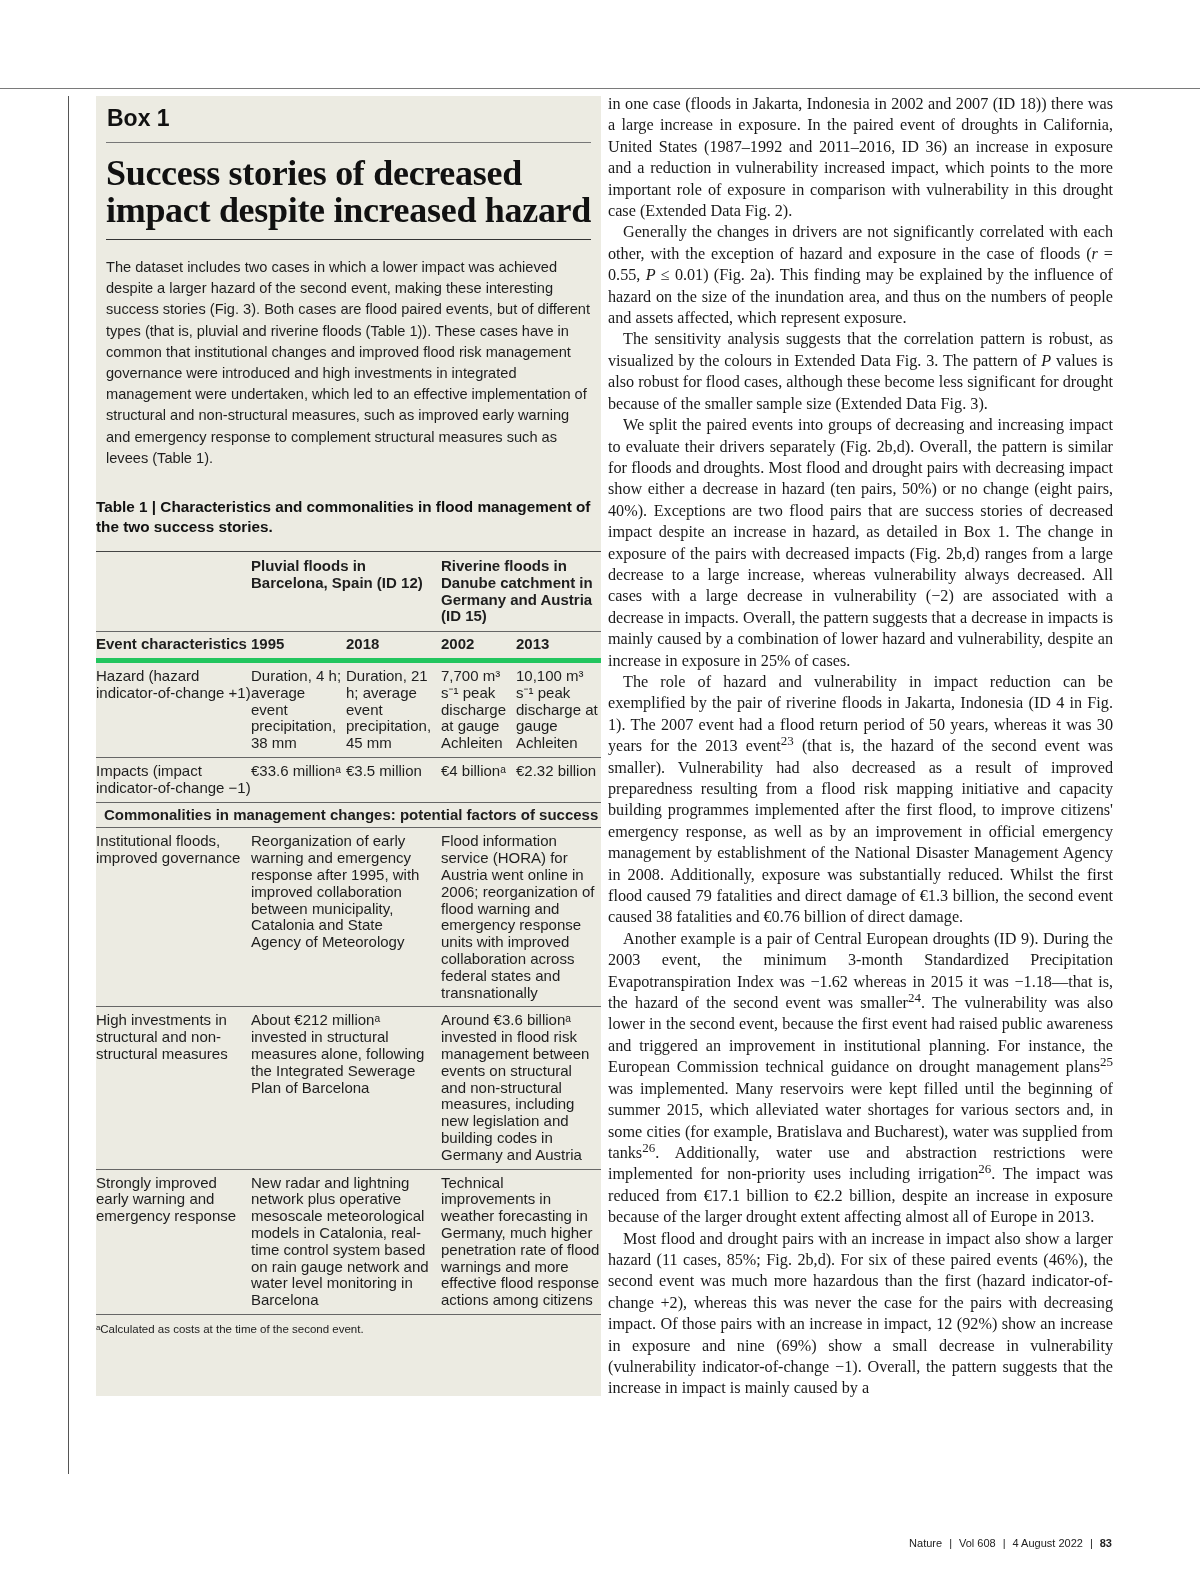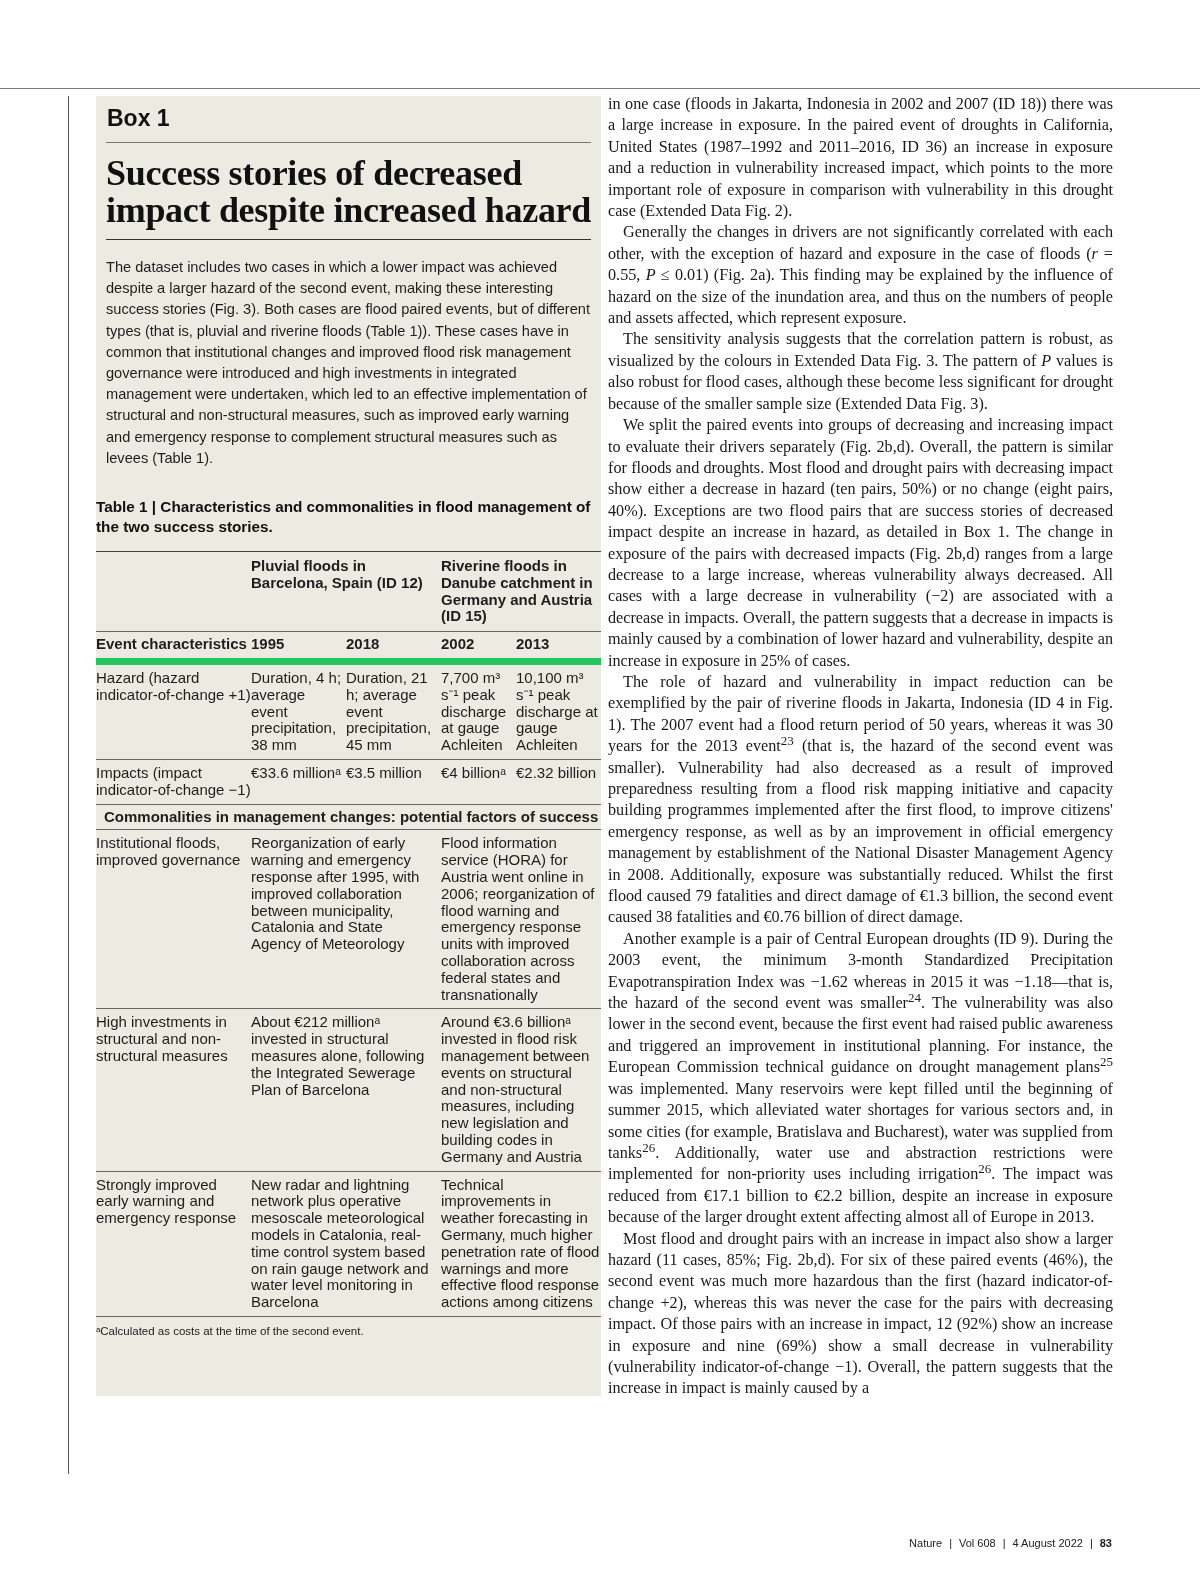--- a/index.html
+++ b/index.html
@@ -14,21 +14,21 @@
   .box-label { font-family: "Liberation Sans", sans-serif; font-weight: bold; font-size: 23px; margin-top: 9px; padding-left: 1px; color: #111; }
   .box-rule { height: 1px; background: #777; margin-top: 10px; }
   .box-title { font-family: "Liberation Serif", serif; font-size: 36px; line-height: 37px; color: #111; margin-top: 12px; letter-spacing: -0.3px; }
   .box-rule2 { height: 1px; background: #333; margin-top: 10px; }
   .box-body { font-family: "Liberation Sans", sans-serif; font-size: 14.6px; line-height: 21.2px; color: #1e1e1e; margin-top: 17px; }
 
   .tbl-caption { font-family: "Liberation Sans", sans-serif; font-weight: bold; font-size: 15.3px; line-height: 20px; margin-top: 28px; color: #111; margin-left: -10px; }
   table { border-collapse: collapse; width: 505px; margin-left: -10px; margin-top: 14px; font-size: 15px; line-height: 16.8px; color: #1e1e1e; }
   td, th { vertical-align: top; text-align: left; font-weight: normal; padding: 0; }
   tr.group-head th { font-weight: bold; padding-top: 6px; padding-bottom: 6px; border-top: 1px solid #444; }
-  tr.year-row th { font-weight: bold; padding: 4px 0 5px 0; border-top: 1.5px solid #666; border-bottom: 7px solid #22c55e; }
+  tr.year-row th { font-weight: bold; padding: 4px 0 5px 0; border-top: 1.5px solid #666; border-bottom: 5px solid #22c55e; }
   tr.data-row td { padding: 5px 0 5px 0; border-bottom: 1px solid #666; }
   tr.common-head td { font-weight: bold; padding: 4px 0 4px 8px; border-bottom: 1px solid #666; }
   tr.last-row td { border-bottom: 1.5px solid #666; }
   .c1 { width: 155px; }
   .c2 { width: 95px; }
   .c3 { width: 95px; }
   .c4 { width: 75px; }
   .c5 { width: 85px; }
   .footnote { font-size: 11.5px; margin-top: 8px; margin-left: -10px; color: #222; }
 

